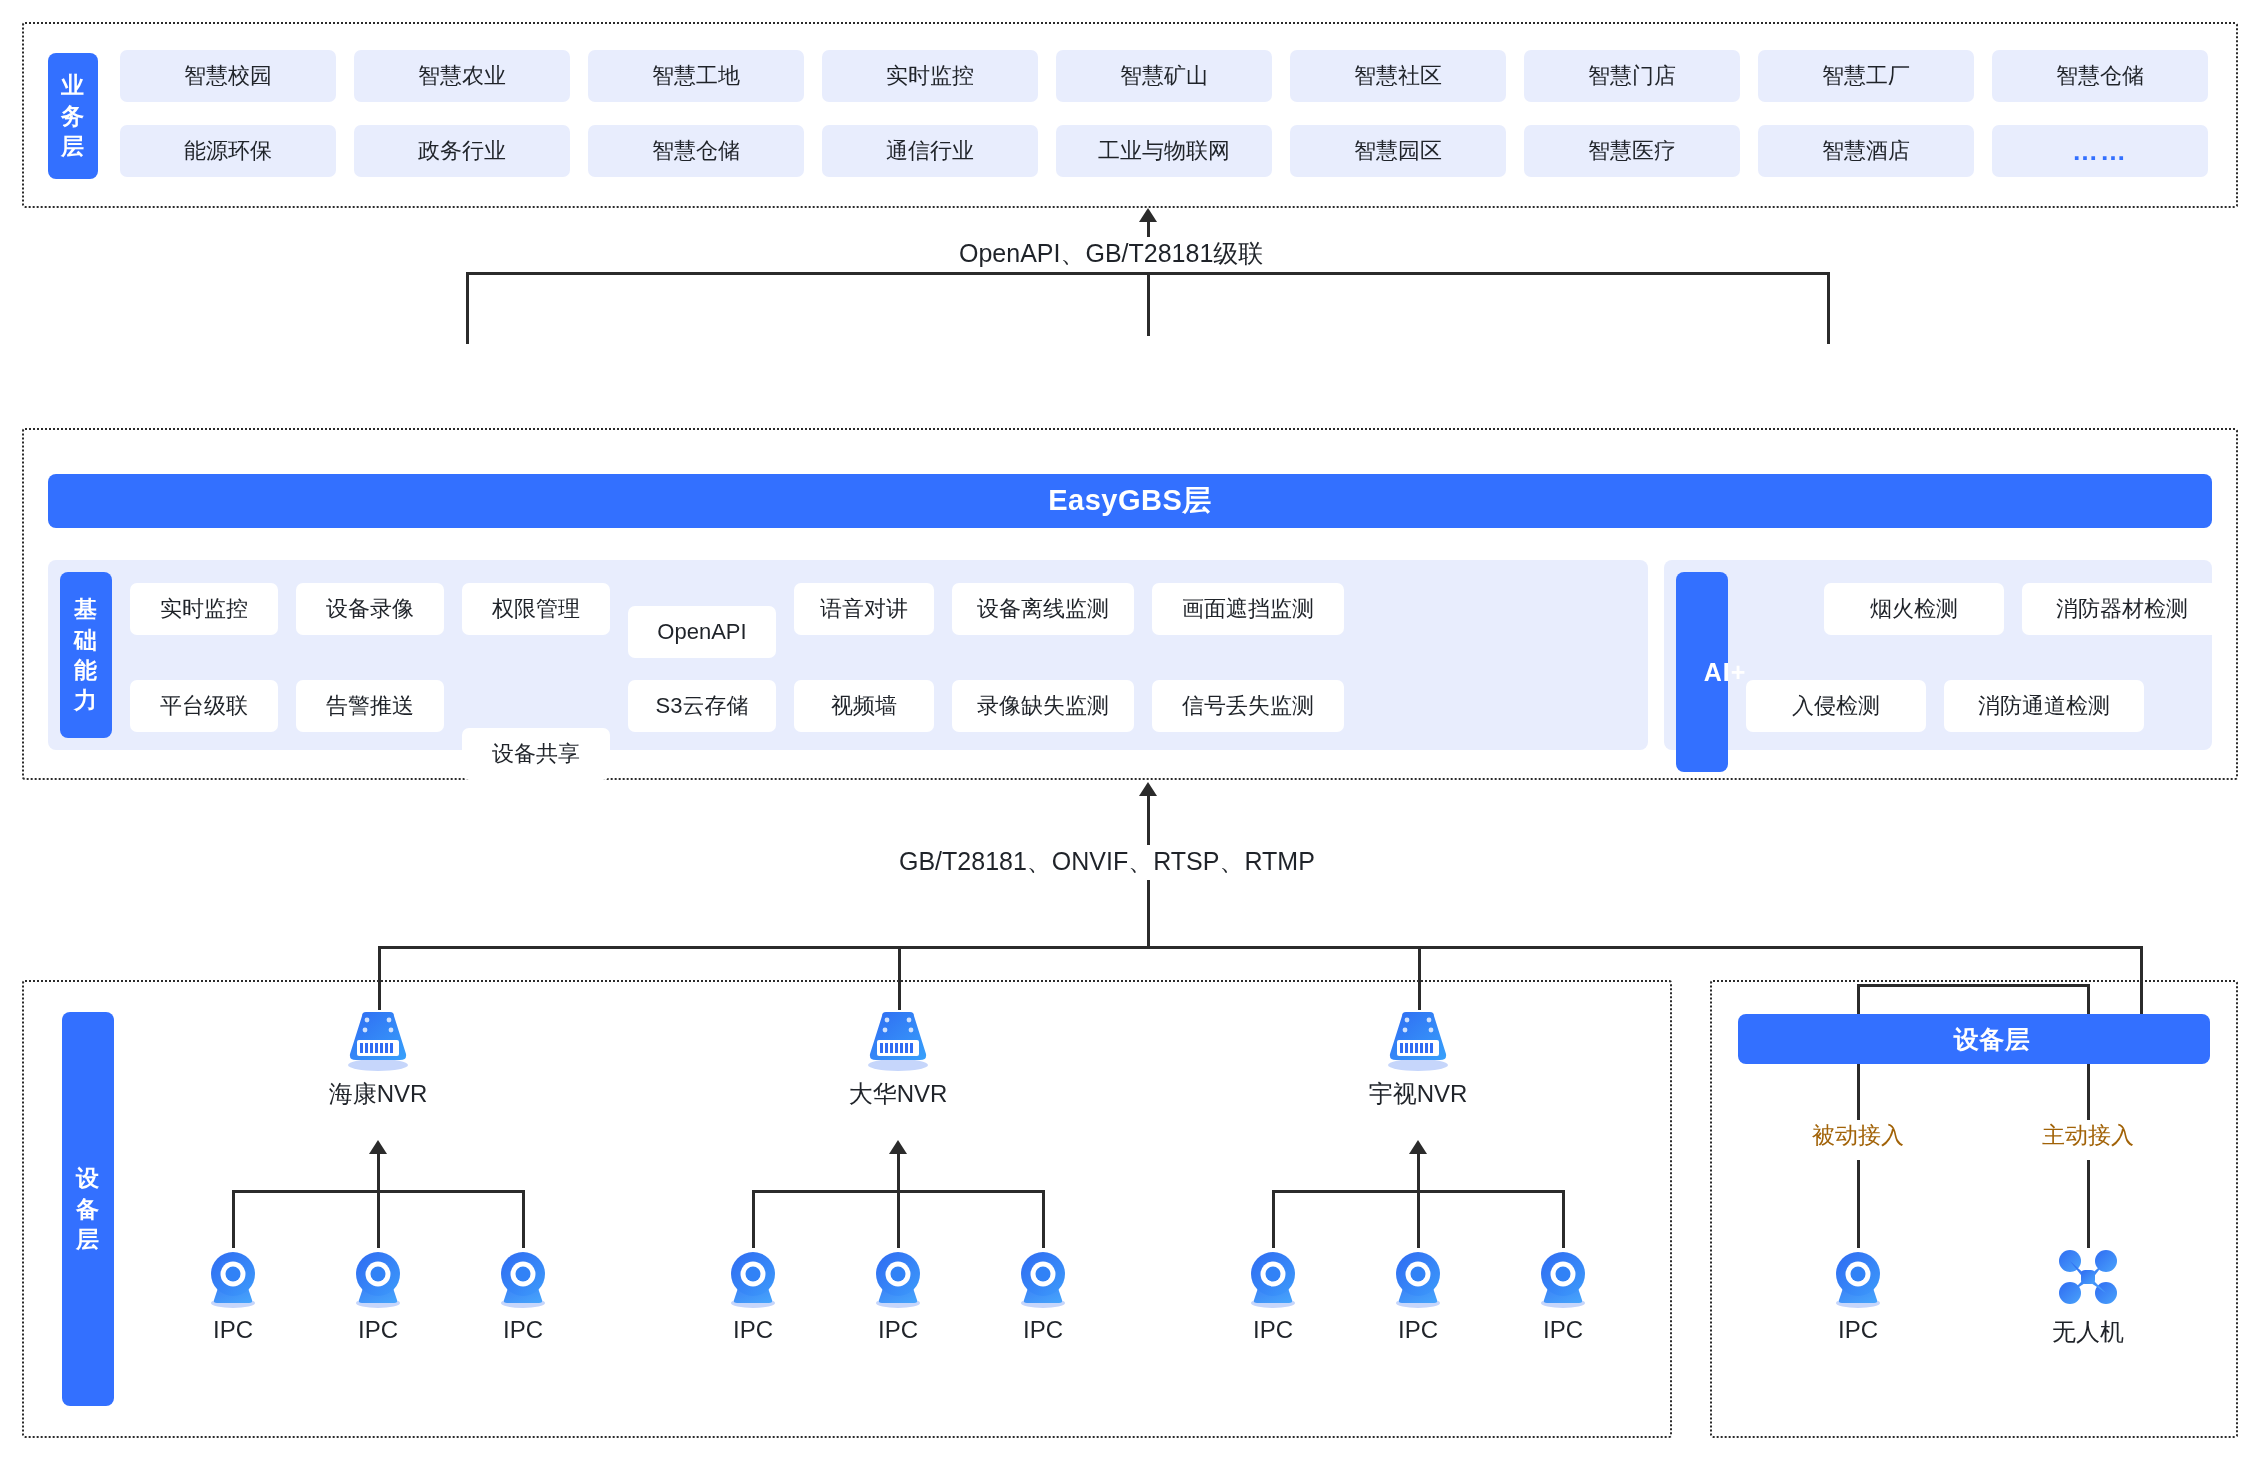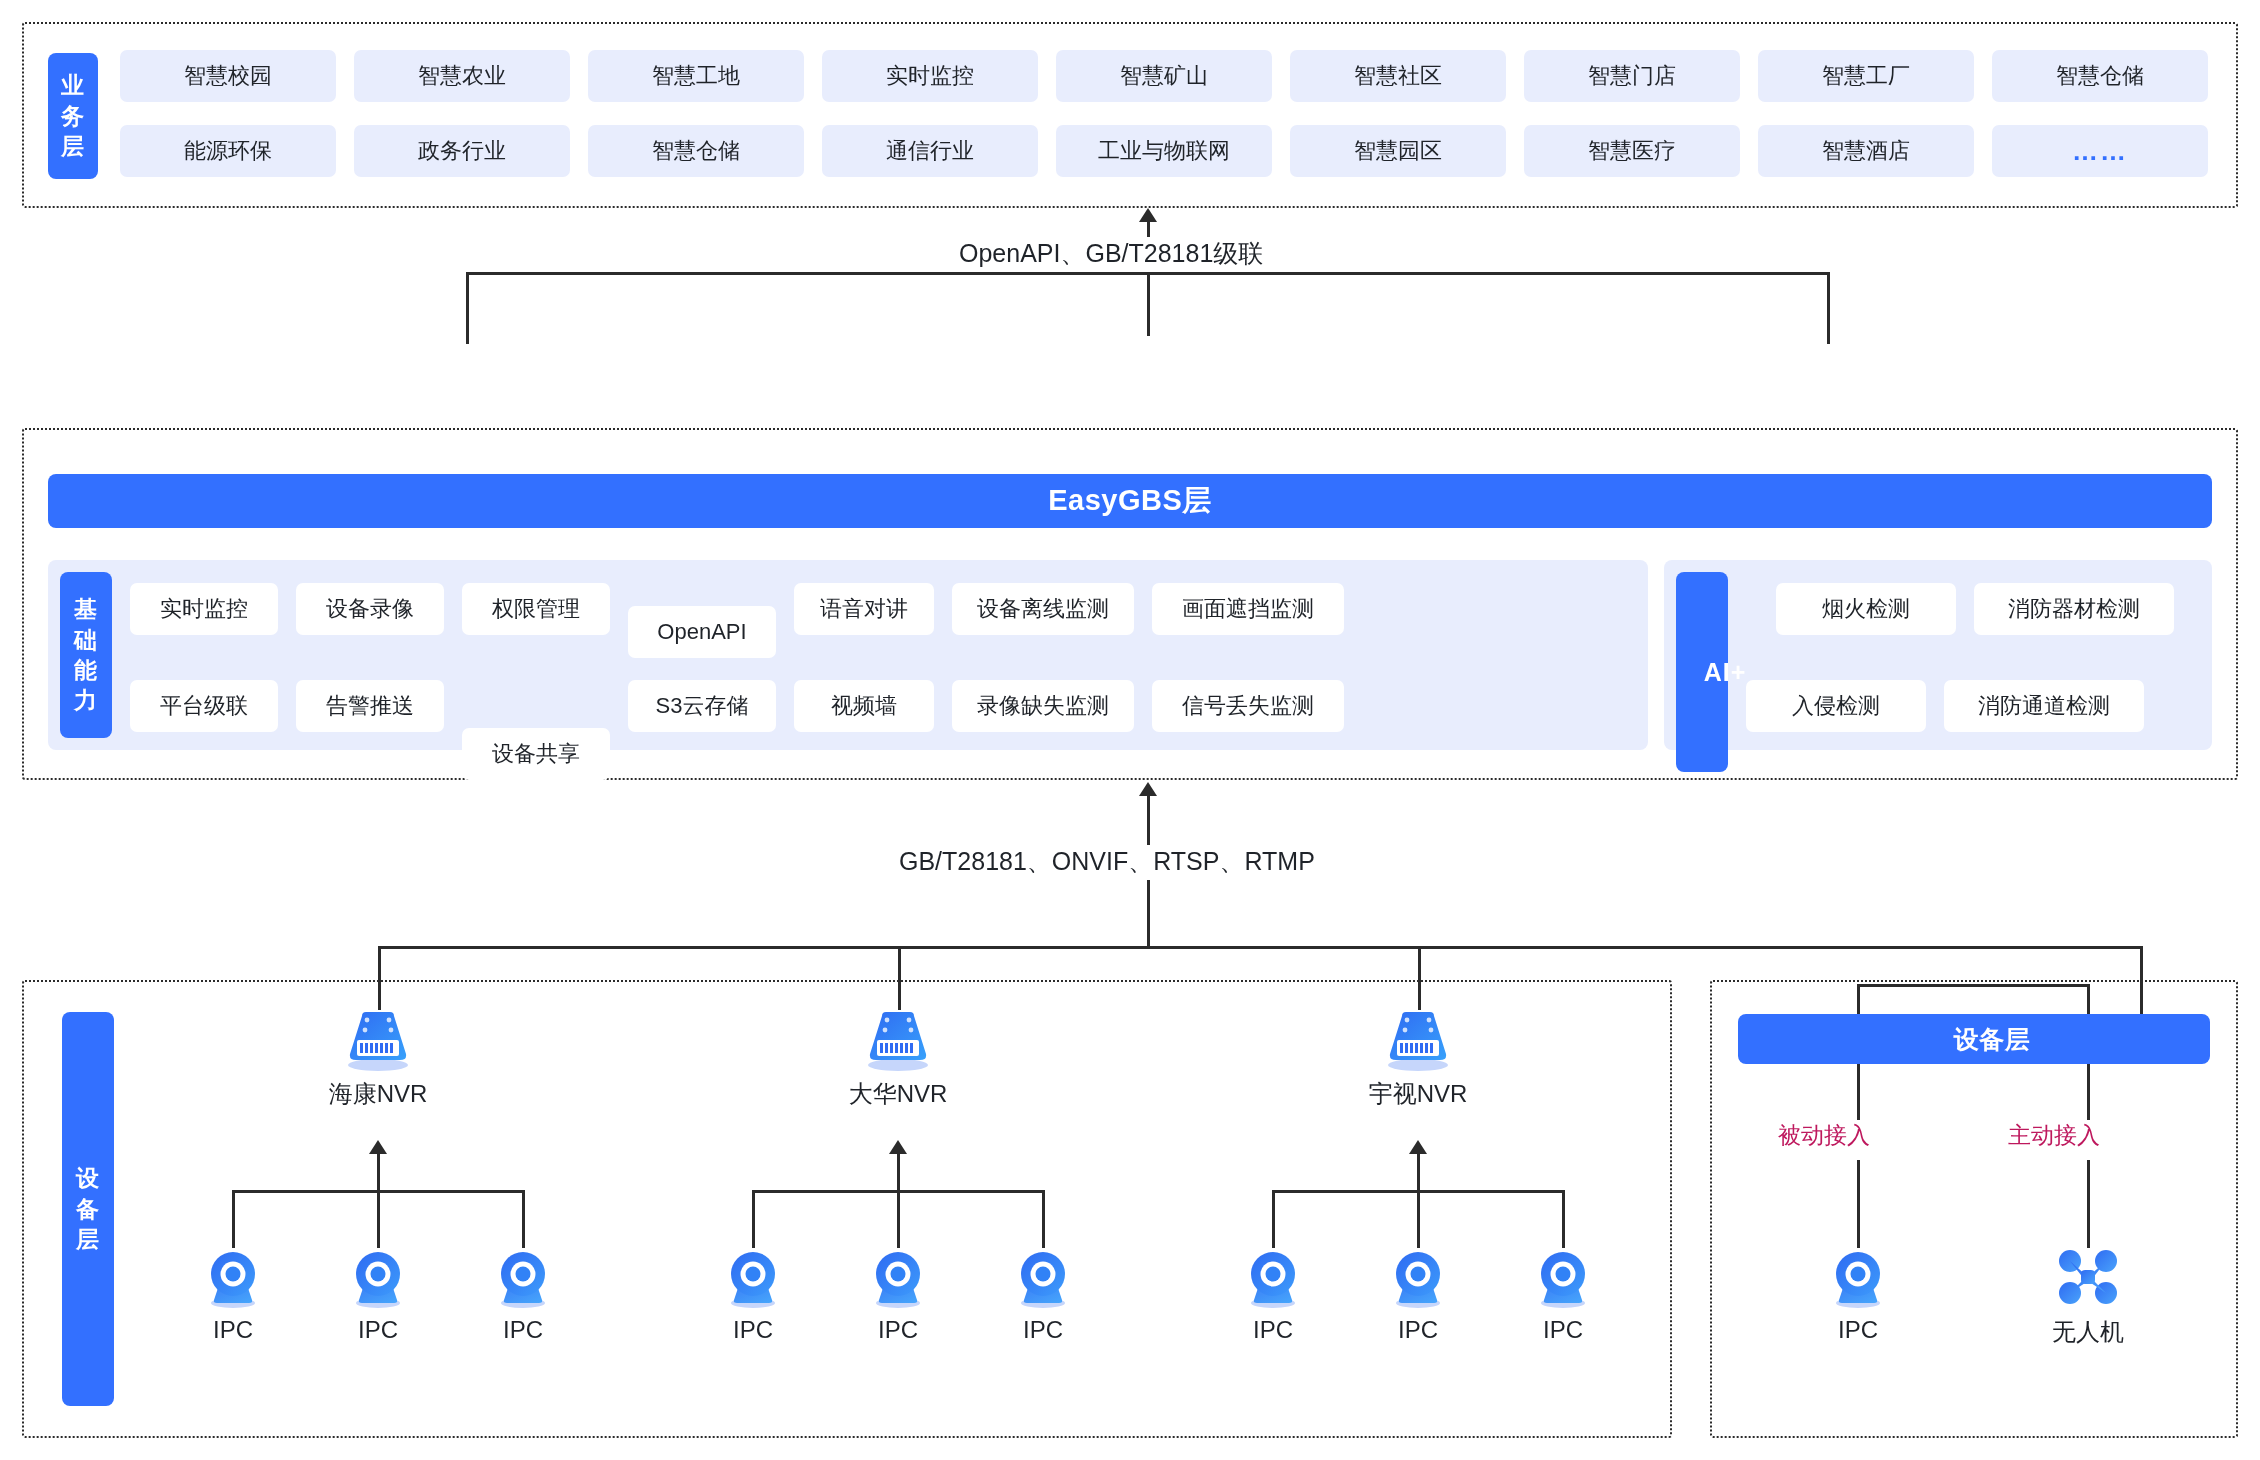--- a/index.html
+++ b/index.html
@@ -112,23 +112,23 @@
   
   .node { position: absolute; display: flex; flex-direction: column; align-items: center; }
   .node-cap { font-size: 24px; color: #1f2329; margin-top: 6px; white-space: nowrap; }
 
   .svg-ico { display: block; }
 
   
   .small-label {
     position: absolute;
     font-size: 23px;
-    color: #be185d;
+    color: #a16207;
     white-space: nowrap;
-    text-align: left;
+    text-align: center;
   }
 </style>
 </head>
 <body>
 
 <div class="canvas">
 
   <div class="dashed-box" style="left:22px; top:22px; width:2216px; height:186px;"></div>
 
   <div class="side-label" style="left:48px; top:53px; width:50px; height:126px;">
@@ -202,21 +202,21 @@
       <div class="chip-white" style="width: 182px;">录像缺失监测</div>
       <div class="chip-white" style="width: 192px;">信号丢失监测</div>
     </div>
 
   <div class="pale-panel" style="left:1664px; top:560px; width:548px; height:190px;"></div>
 
   <div class="side-label" style="left:1676px; top:572px; width:52px; height:200px; font-size:25px;padding-left:46px;">
     <span>AI+</span>
   </div>
 
-  <div class="chip-row" id="ai-row1" style="left:1776px; top:583px; gap:18px;">
+  <div class="chip-row" id="ai-row1" style="left:1824px; top:583px; gap:18px;">
       <div class="chip-white" style="width: 180px;">烟火检测</div>
       <div class="chip-white" style="width: 200px;">消防器材检测</div>
     </div>
   <div class="chip-row" id="ai-row2" style="left:1746px; top:680px; gap:18px;">
       <div class="chip-white" style="width: 180px;">入侵检测</div>
       <div class="chip-white" style="width: 200px;">消防通道检测</div>
     </div>
 
   <div class="arrow-up" style="left:1139px; top:782px;"></div>
   <div class="ln-v" style="left:1147px; top:795px; height:50px;"></div>

